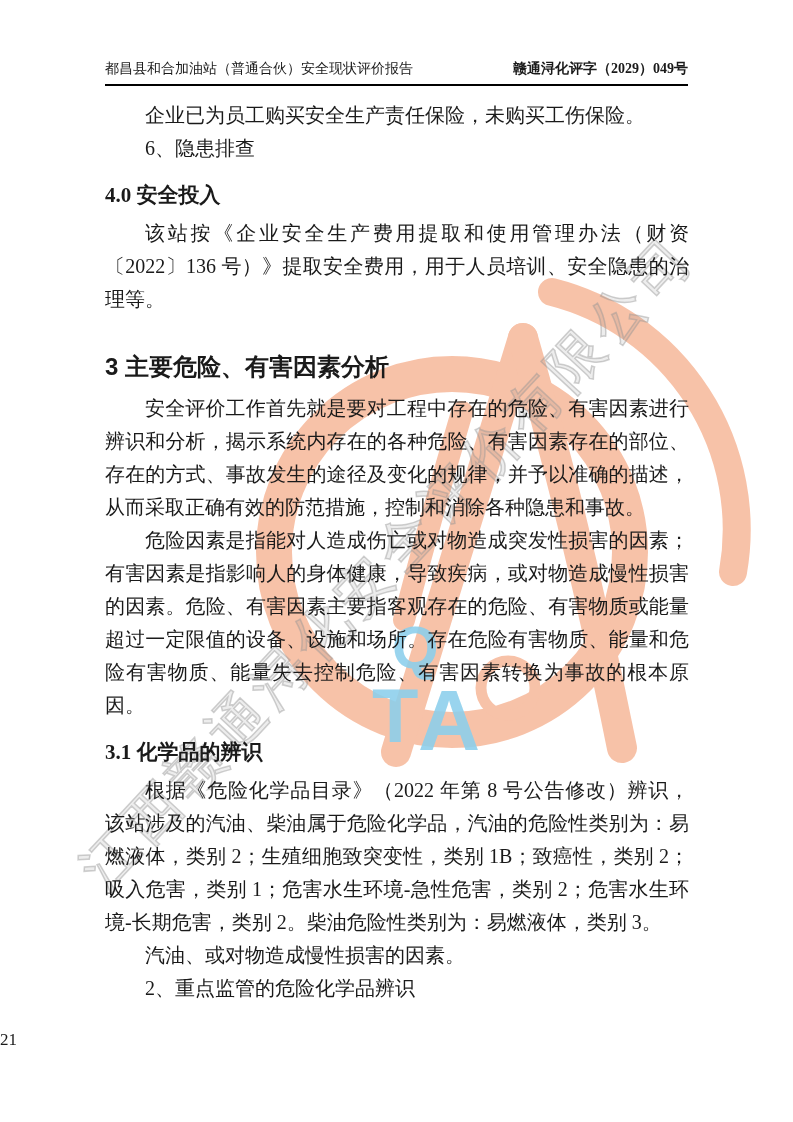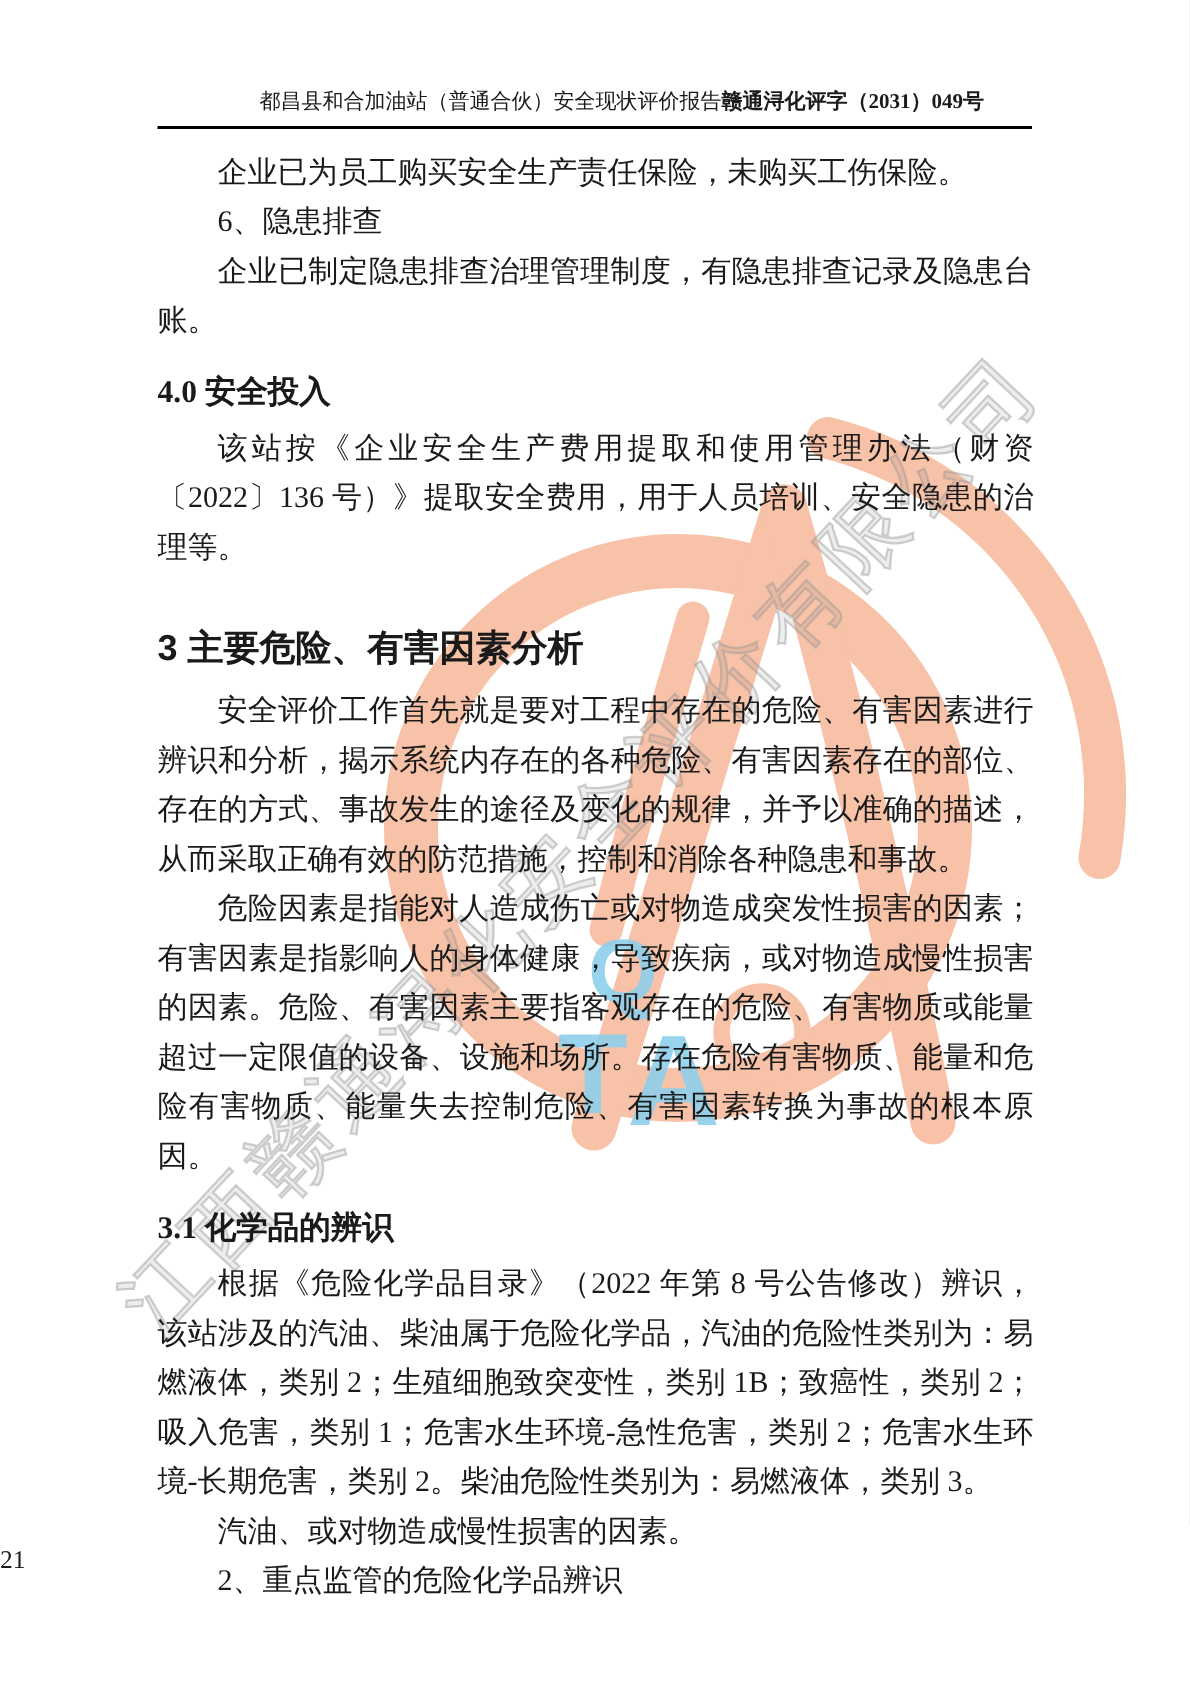--- a/index.html
+++ b/index.html
@@ -18,22 +18,22 @@
     transform:rotate(-47deg);transform-origin:0 50%;
     white-space:nowrap;
     font-family:"Liberation Serif", serif;
     font-size:56px;letter-spacing:6px;
     color:rgba(130,130,130,0.14);
     -webkit-text-stroke:1.5px rgba(150,150,150,0.45);
   }
   
   .hdr{
     position:absolute;left:105px;right:105px;top:60px;z-index:1;
-    display:flex;justify-content:center;align-items:baseline;
-    font-size:14px;line-height:18px;margin-left:36px;
+    display:flex;justify-content:space-between;align-items:baseline;
+    font-size:14px;line-height:18px;
   }
   .hdr .right{font-weight:bold;}
   .hdr-rule{
     position:absolute;left:105px;right:105px;top:84px;z-index:1;
     border-top:2px solid #000;height:0;
   }
   .doc-body{
     position:absolute;left:105px;top:99px;width:584px;z-index:1;
   }
   .doc-body .p{
@@ -77,28 +77,27 @@
       <text x="392" y="668" font-size="60">Q</text>
       <text x="372" y="742" font-size="76">T</text>
       <text x="418" y="750" font-size="86">A</text>
     </g>
   </svg>
 
   <div class="wm-company">江西赣通浔化安全评价有限公司</div>
 
   <div class="hdr">
     <span class="left">都昌县和合加油站（普通合伙）安全现状评价报告</span>
-    <span class="right">赣通浔化评字（2031）049号</span>
+    <span class="right">赣通浔化评字（2029）049号</span>
   </div>
   <div class="hdr-rule"></div>
 
   <div class="doc-body">
       <p class="p">企业已为员工购买安全生产责任保险，未购买工伤保险。</p>
       <p class="p">6、隐患排查</p>
-      <p class="p">企业已制定隐患排查治理管理制度，有隐患排查记录及隐患台账。</p>
       <div class="h2">4.0 安全投入</div>
       <p class="p">该站按《企业安全生产费用提取和使用管理办法（财资〔2022〕136 号）》提取安全费用，用于人员培训、安全隐患的治理等。</p>
       <div class="h1">3 主要危险、有害因素分析</div>
       <p class="p">安全评价工作首先就是要对工程中存在的危险、有害因素进行辨识和分析，揭示系统内存在的各种危险、有害因素存在的部位、存在的方式、事故发生的途径及变化的规律，并予以准确的描述，从而采取正确有效的防范措施，控制和消除各种隐患和事故。</p>
       <p class="p">危险因素是指能对人造成伤亡或对物造成突发性损害的因素；有害因素是指影响人的身体健康，导致疾病，或对物造成慢性损害的因素。危险、有害因素主要指客观存在的危险、有害物质或能量超过一定限值的设备、设施和场所。存在危险有害物质、能量和危险有害物质、能量失去控制危险、有害因素转换为事故的根本原因。</p>
       <div class="h2">3.1 化学品的辨识</div>
       <p class="p">根据《危险化学品目录》（2022 年第 8 号公告修改）辨识，该站涉及的汽油、柴油属于危险化学品，汽油的危险性类别为：易燃液体，类别 2；生殖细胞致突变性，类别 1B；致癌性，类别 2；吸入危害，类别 1；危害水生环境-急性危害，类别 2；危害水生环境-长期危害，类别 2。柴油危险性类别为：易燃液体，类别 3。</p>
       <p class="p">汽油、或对物造成慢性损害的因素。</p>
       <p class="p">2、重点监管的危险化学品辨识</p>
     </div>

